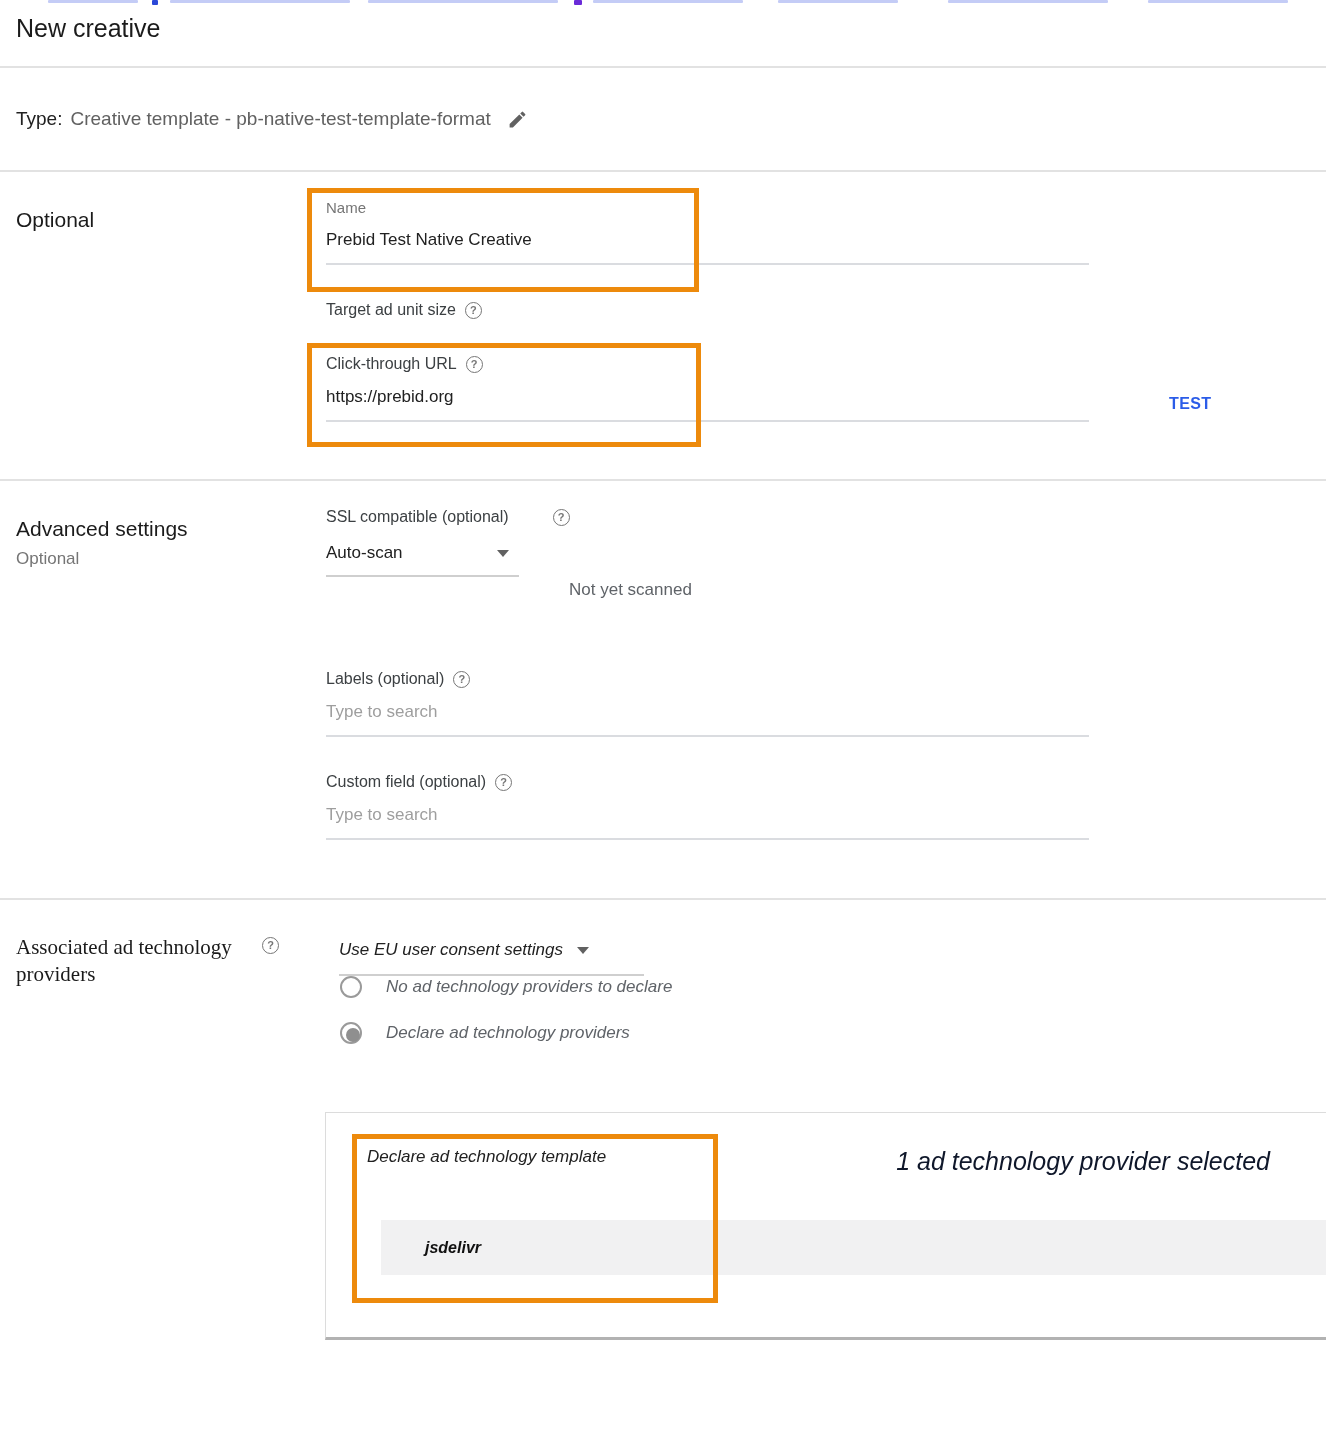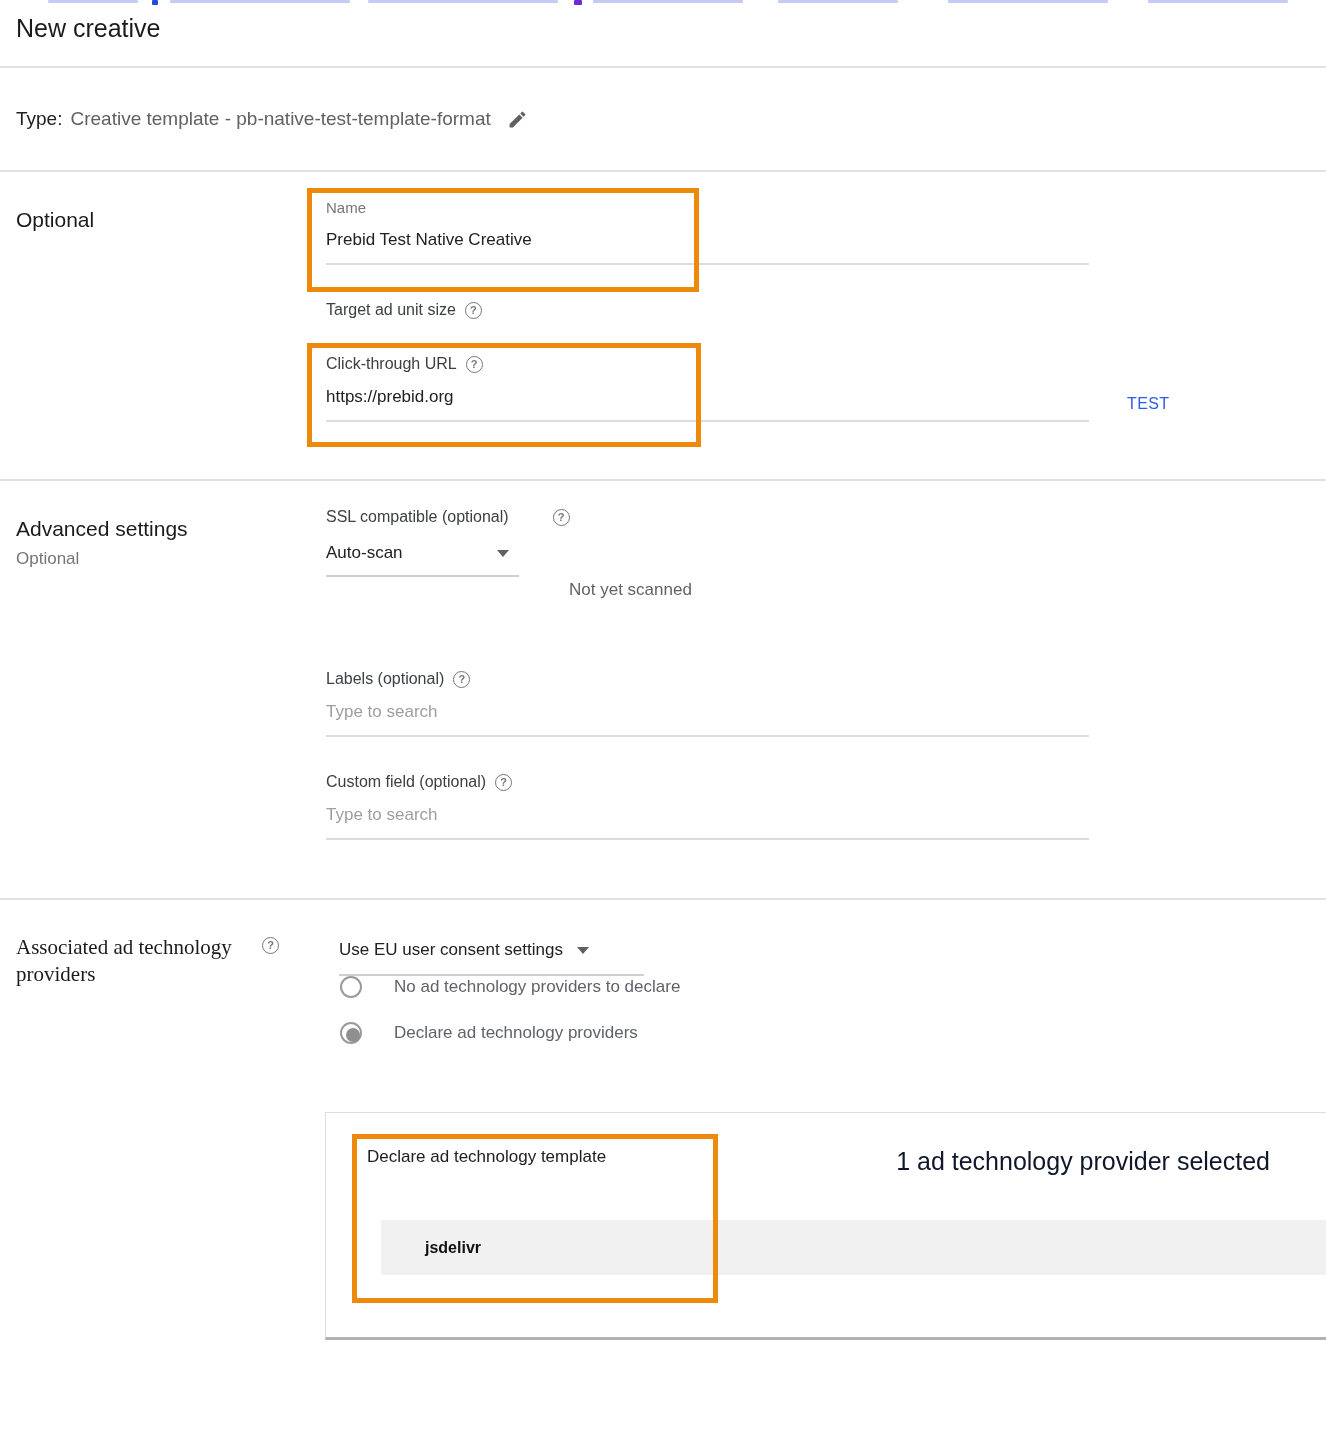--- a/index.html
+++ b/index.html
@@ -58,40 +58,40 @@
     width:17px;height:17px;border:1.5px solid #767676;border-radius:50%;
     color:#767676;font-size:11px;font-weight:bold;display:inline-flex;
     align-items:center;justify-content:center;flex:0 0 auto;cursor:pointer;line-height:1;
   }
   
   .hl{position:absolute;border:5px solid var(--orange);pointer-events:none;z-index:5;}
   .hl.name-box{left:-19px;top:-11px;width:392px;height:104px;}
   .hl.url-box{left:-19px;top:-12px;width:394px;height:104px;}
 
   .test-link{
-    position:absolute;left:801px;top:40px;color:var(--blue);
-    font-size:16px;font-weight:400;letter-spacing:.4px;text-decoration:none;
+    position:absolute;left:843px;top:40px;color:var(--blue);
+    font-size:16px;font-weight:700;letter-spacing:.4px;text-decoration:none;
   }
 
   .caret{width:0;height:0;border-left:6px solid transparent;border-right:6px solid transparent;
     border-top:7px solid #616161;display:inline-block;}
 
   .ssl-row{display:flex;align-items:flex-start;margin-bottom:70px;}
   .select{cursor:pointer;}
   .ssl-select{width:193px;}
   .select-face{display:flex;align-items:center;justify-content:space-between;
     font-size:17px;color:var(--ink);padding:15px 10px 12px 0;border-bottom:2px solid #cfcfcf;}
   .ssl-status{font-size:17px;color:var(--gray-mid);margin:52px 0 0 50px;}
   .ssl-wrap .flabel{margin-bottom:0;}
 
   .consent-select{margin-left:13px;width:305px;}
   .consent-face{display:flex;align-items:center;gap:14px;font-size:17px;color:var(--ink);
     padding:10px 0 14px;border-bottom:2px solid #cfcfcf;width:305px;}
 
-  .radio-row{display:flex;align-items:center;gap:32px;margin:0 0 24px 14px;cursor:pointer;}
+  .radio-row{display:flex;align-items:center;gap:24px;margin:0 0 24px 14px;cursor:pointer;}
   .radio-row:first-of-type{margin-top:28px;}
   .radio{width:22px;height:22px;border:2px solid #9a9a9a;border-radius:50%;position:relative;flex:0 0 auto;}
   .radio.sel::after{content:"";position:absolute;left:4px;top:4px;width:14px;height:14px;
     border-radius:50%;background:#8f8f8f;}
   .radio-label{font-size:17px;color:var(--gray-mid);}
 
   .atp-card{
     position:relative;margin:68px 0 0 -1px;width:calc(100% + 1px);height:228px;
     border:1px solid #dcdcdc;border-right:none;border-bottom:3px solid #b2b2b2;
     background:#fff;
@@ -220,21 +220,21 @@
   </div>
 </div>
 
 <div class="divider"></div>
 
 <div class="section">
   <div class="label-col">
     <h2 class="heading-narrow">Associated ad technology providers</h2>
     <span class="help assoc-help">?</span>
   </div>
-  <div class="content-col" style="padding-top:30px;">
+  <div class="content-col" style="padding-top:30px;font-style:italic;">
 
     <div class="select consent-select">
       <div class="consent-face">
         <span>Use EU user consent settings</span>
         <span class="caret"></span>
       </div>
     </div>
 
     <div class="radio-row">
       <span class="radio"></span>

